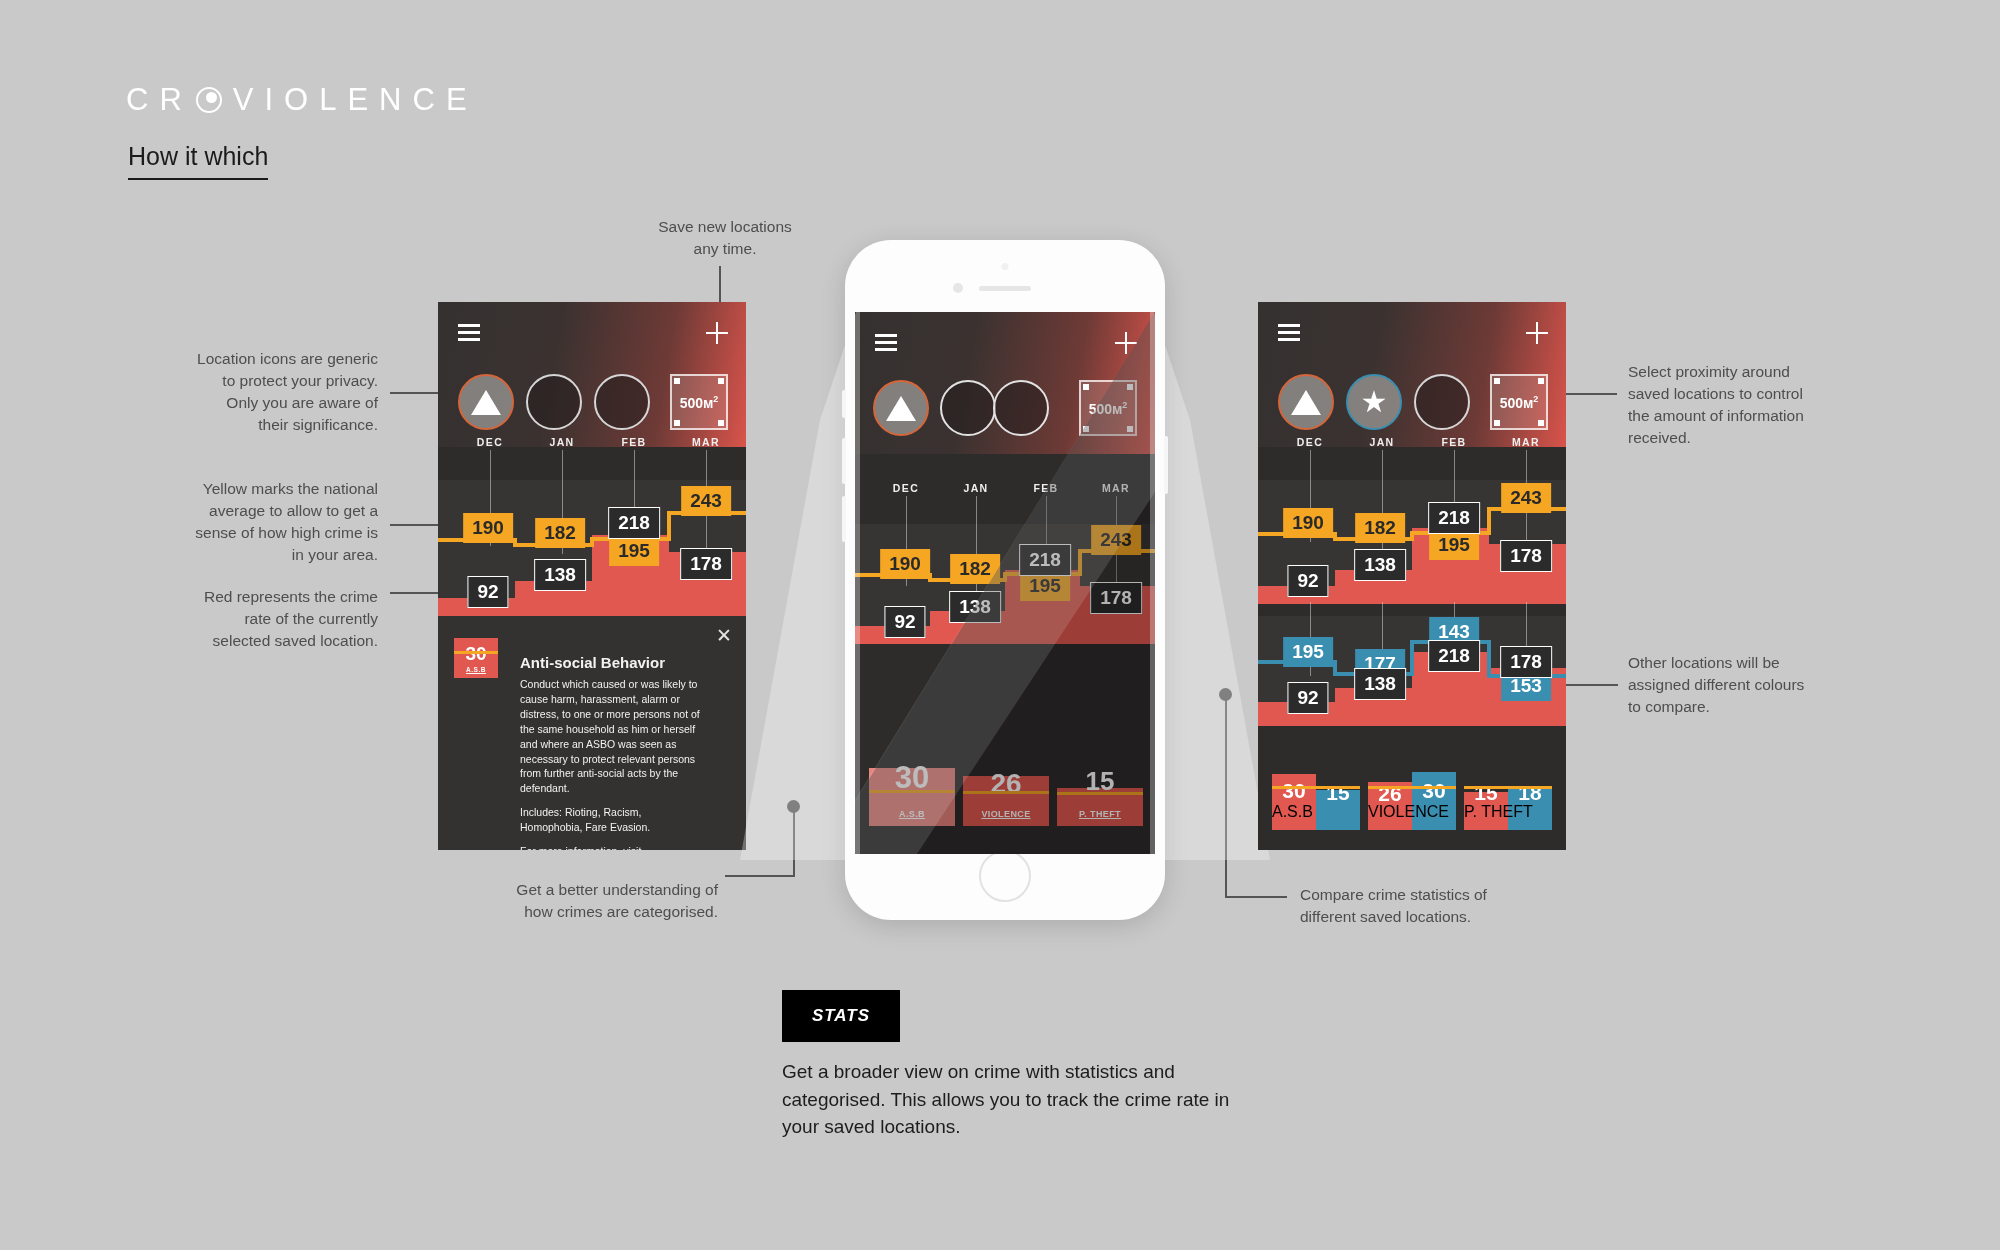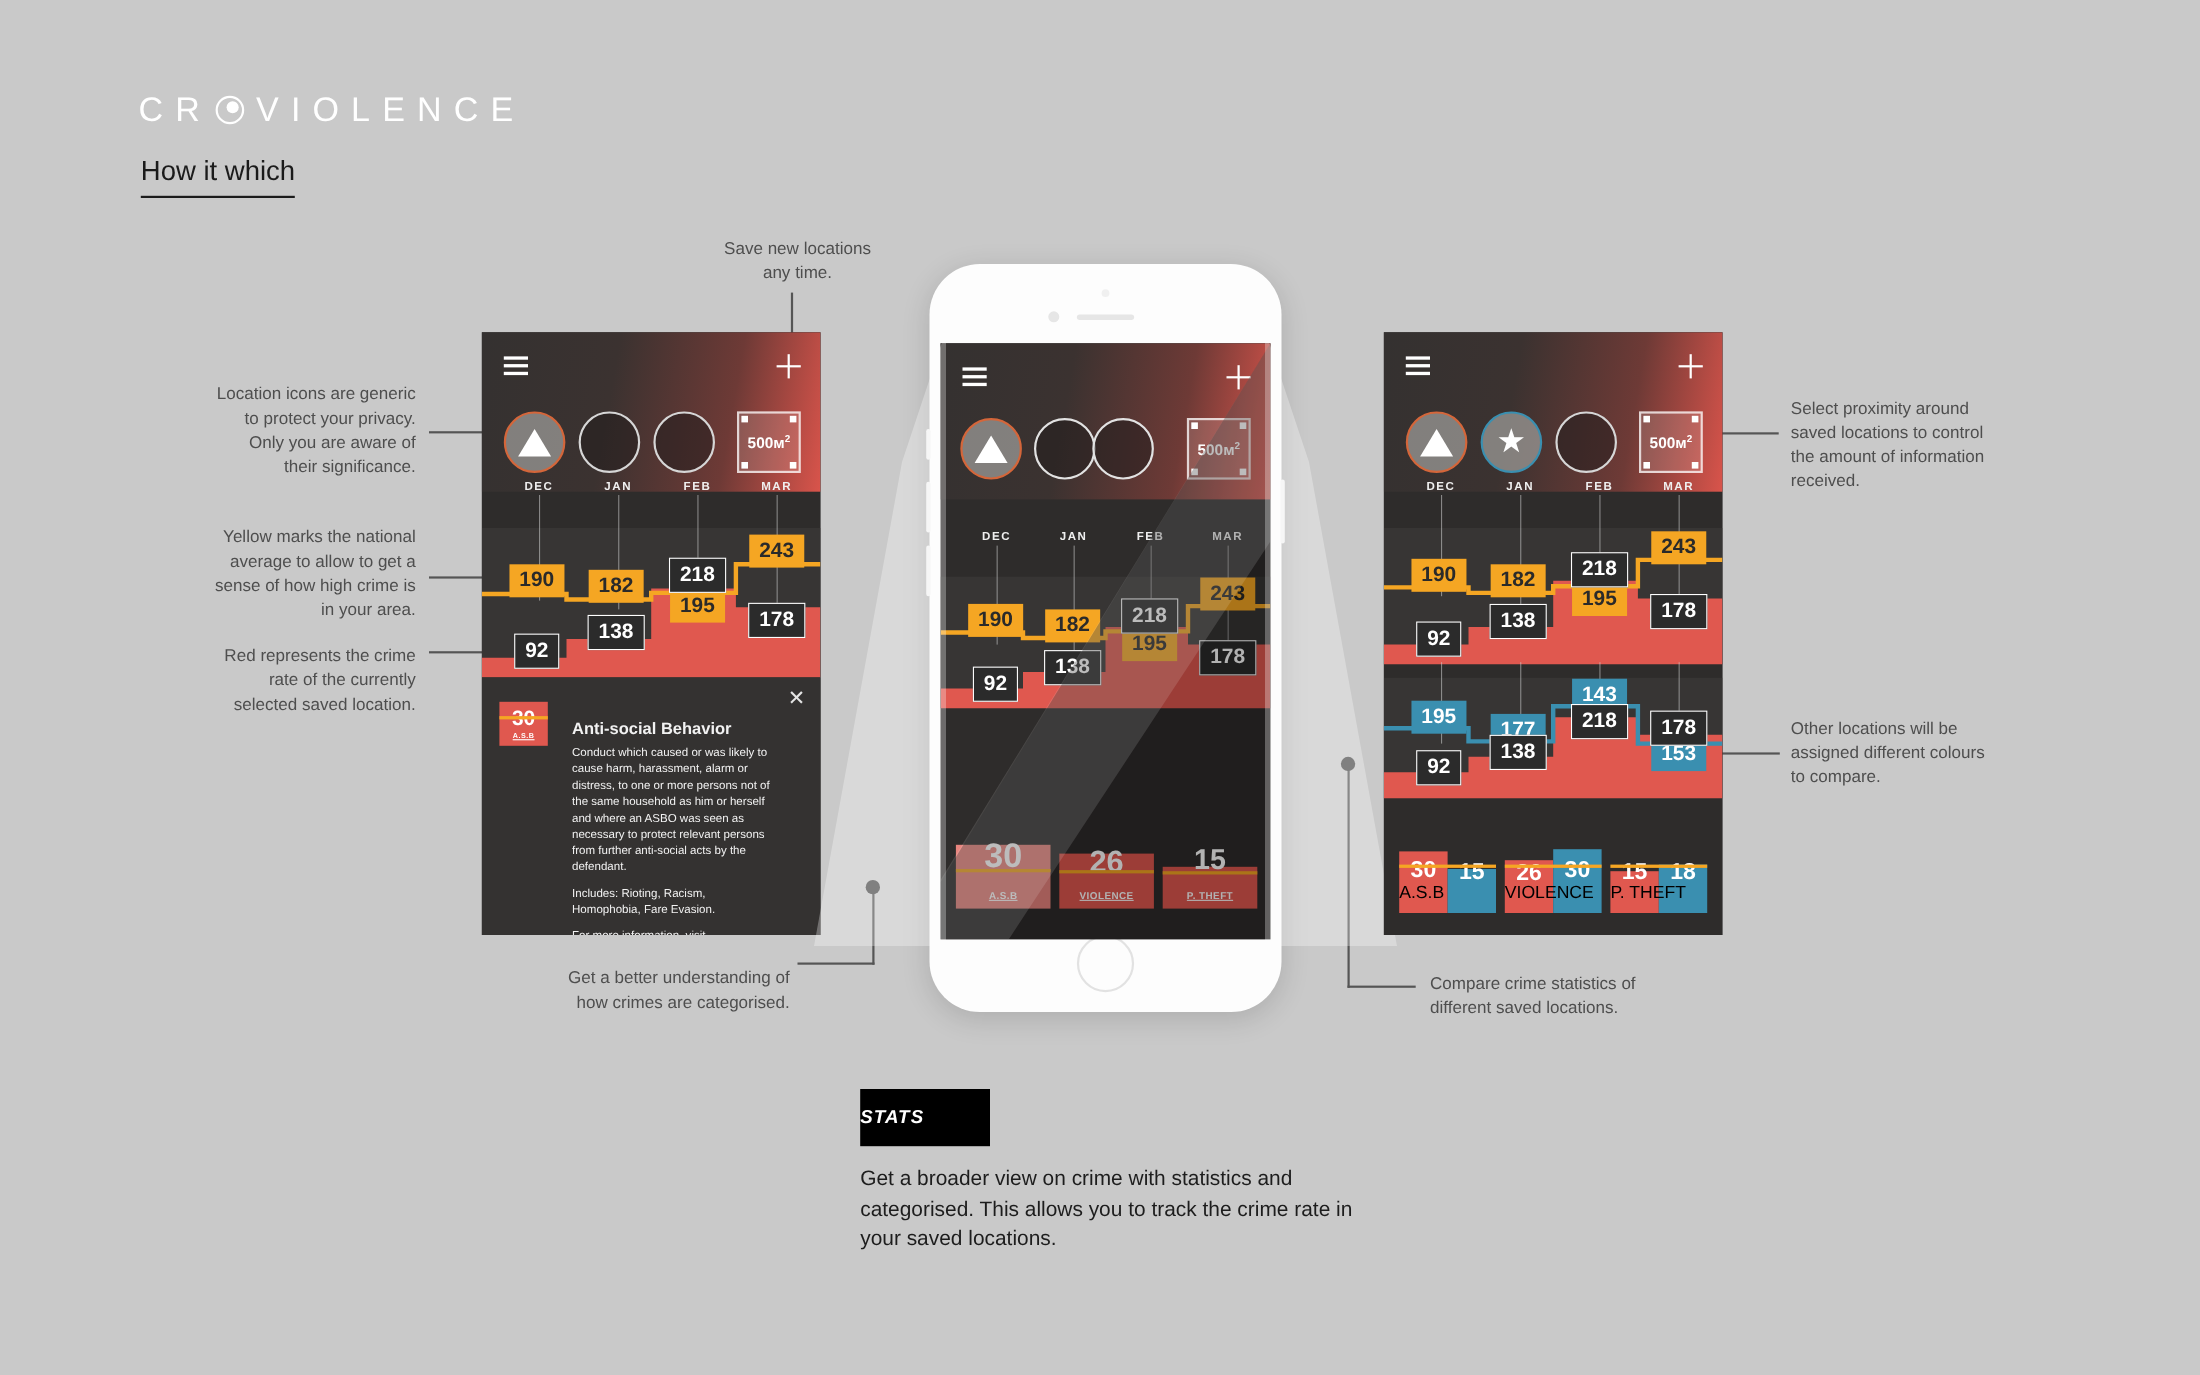--- a/index.html
+++ b/index.html
@@ -189,21 +189,21 @@
   }
   .device-screen {
     position: absolute; left: 10px; top: 72px; width: 300px; height: 542px;
     overflow: hidden; background: #2e2c2b;
   }
   .spotlight { position: absolute; inset: 0; pointer-events: none; }
 
   .stats-tag {
     position: absolute; left: 782px; top: 990px;
     width: 118px; height: 52px; background: #000;
-    display: flex; align-items: center; justify-content: flex-start;
+    display: flex; align-items: center; justify-content: center;
     color: #fff; font-size: 17px; font-weight: 700; font-style: italic;
     letter-spacing: 1px;
   }
   .stats-copy {
     position: absolute; left: 782px; top: 1058px; width: 460px;
     font-size: 19px; line-height: 1.45; color: #1d1d1d;
   }
 </style>
 </head>
 <body>

